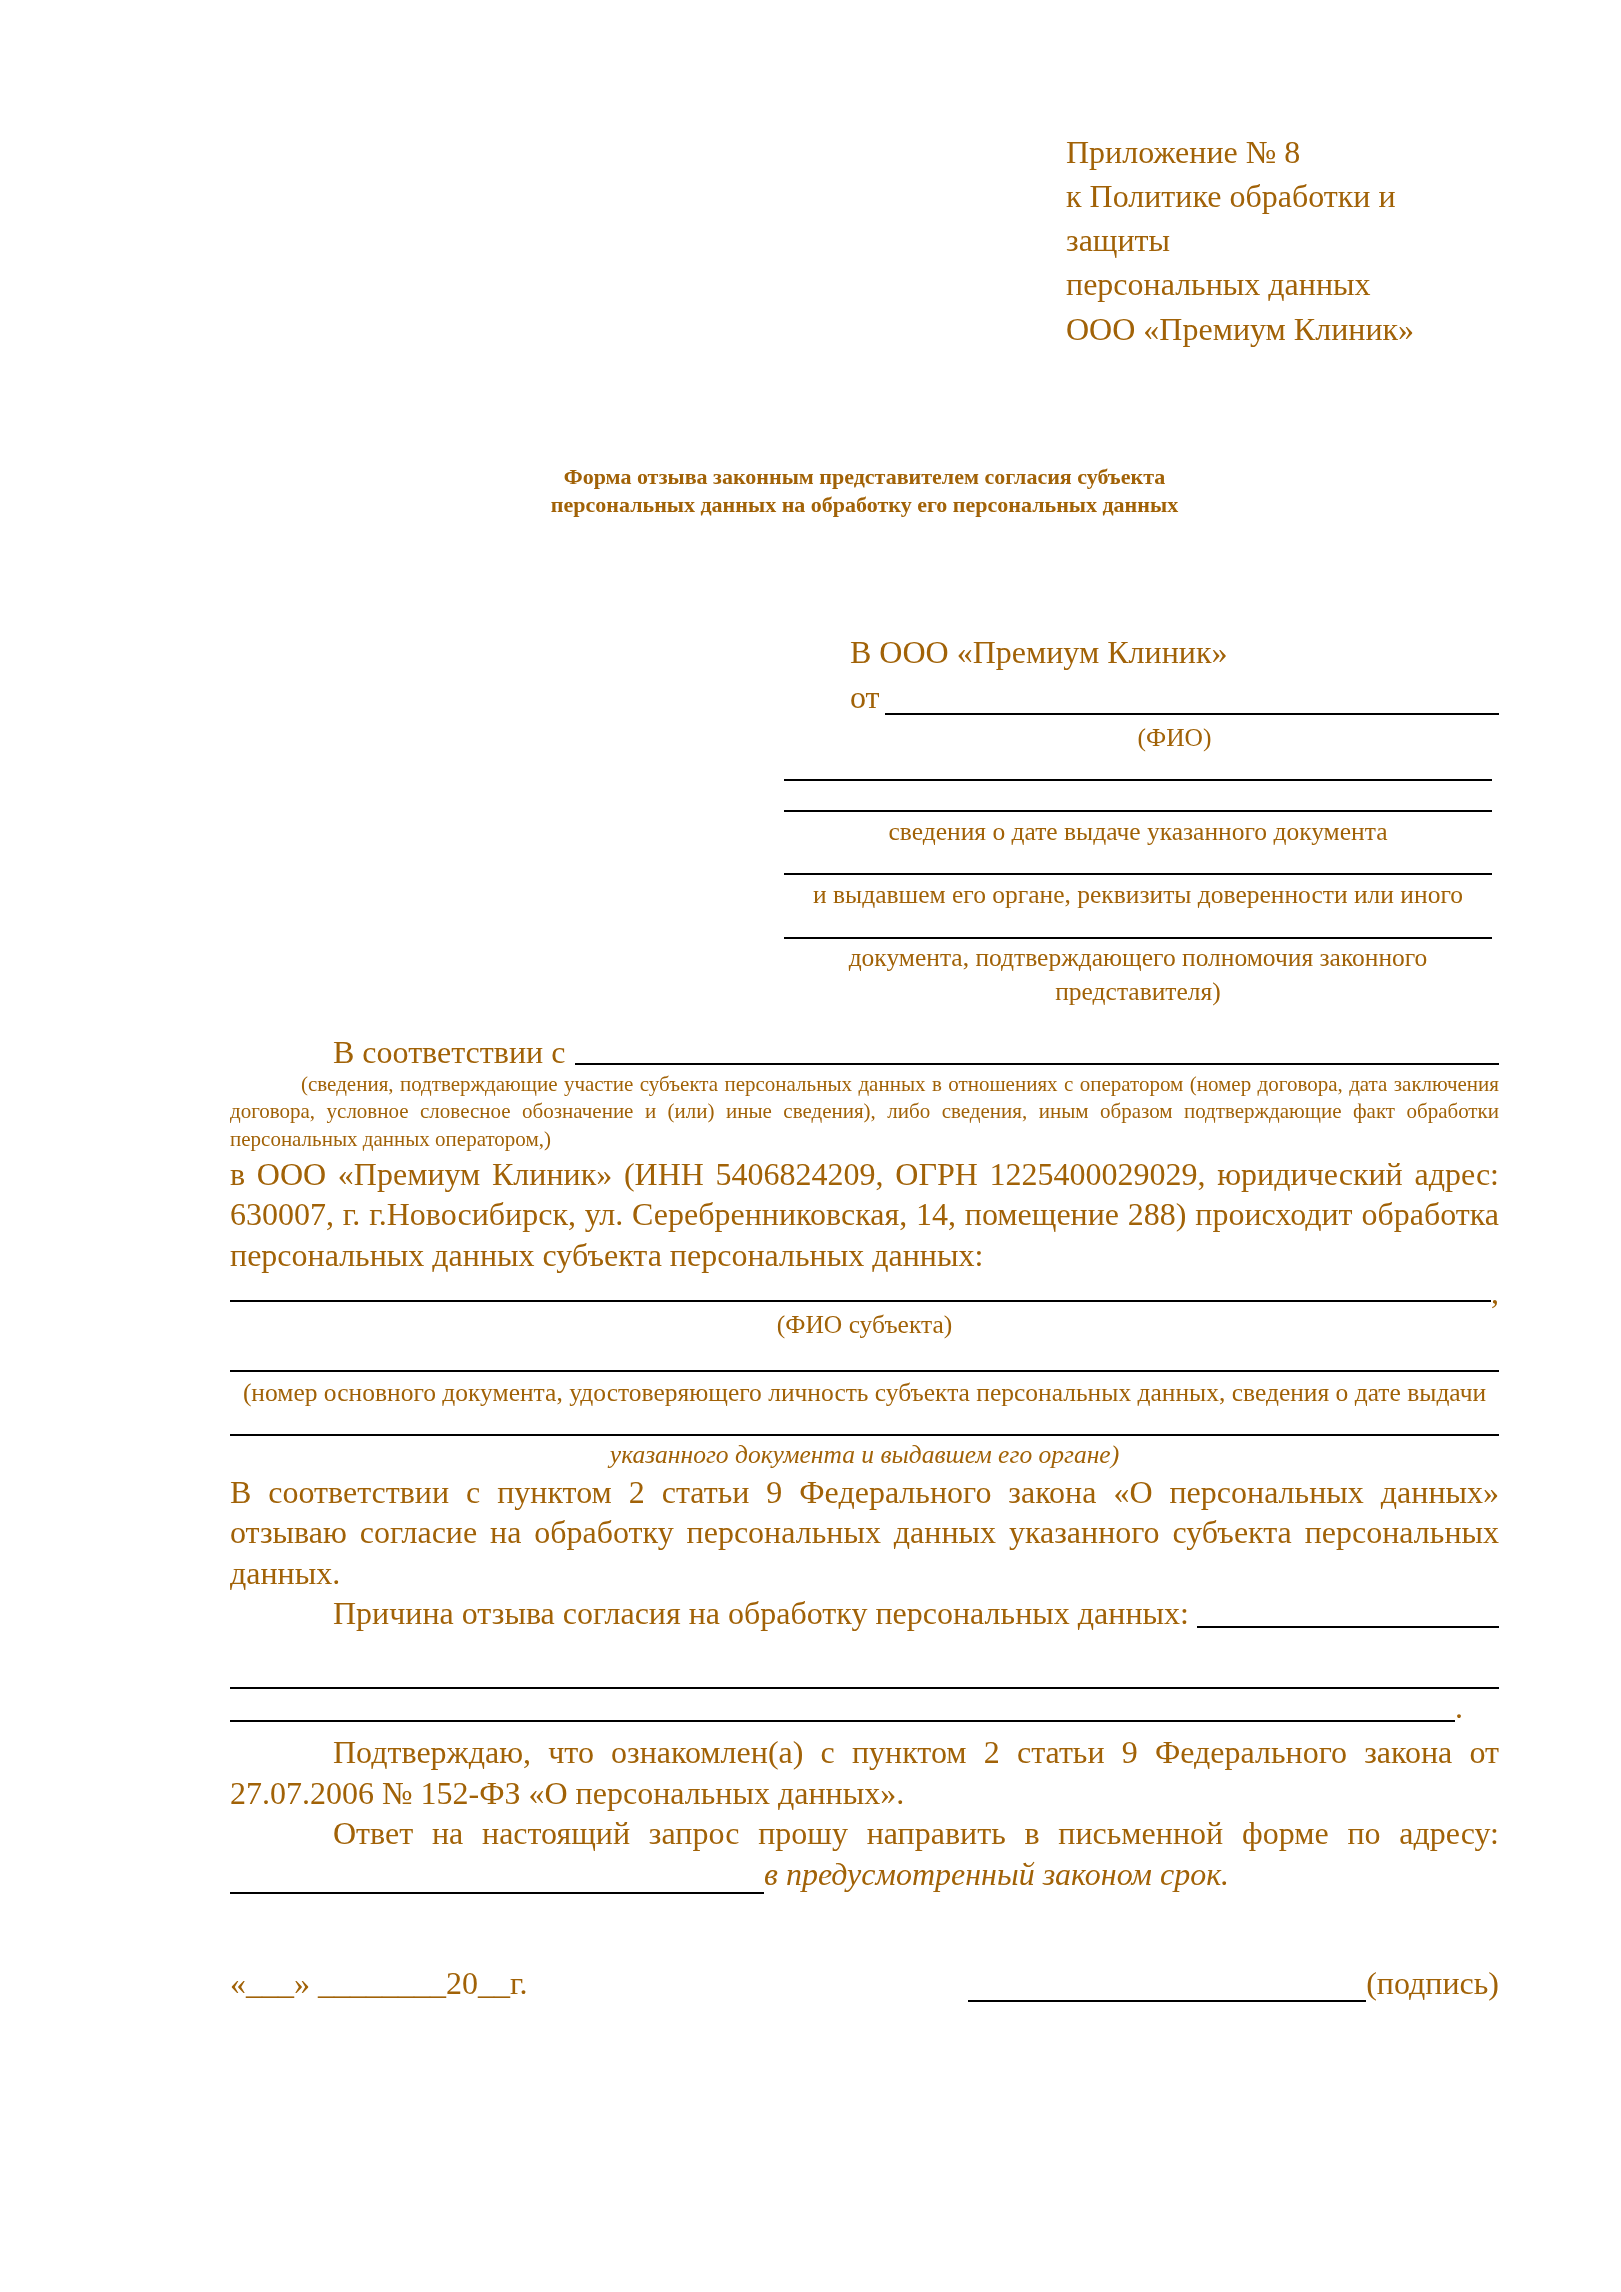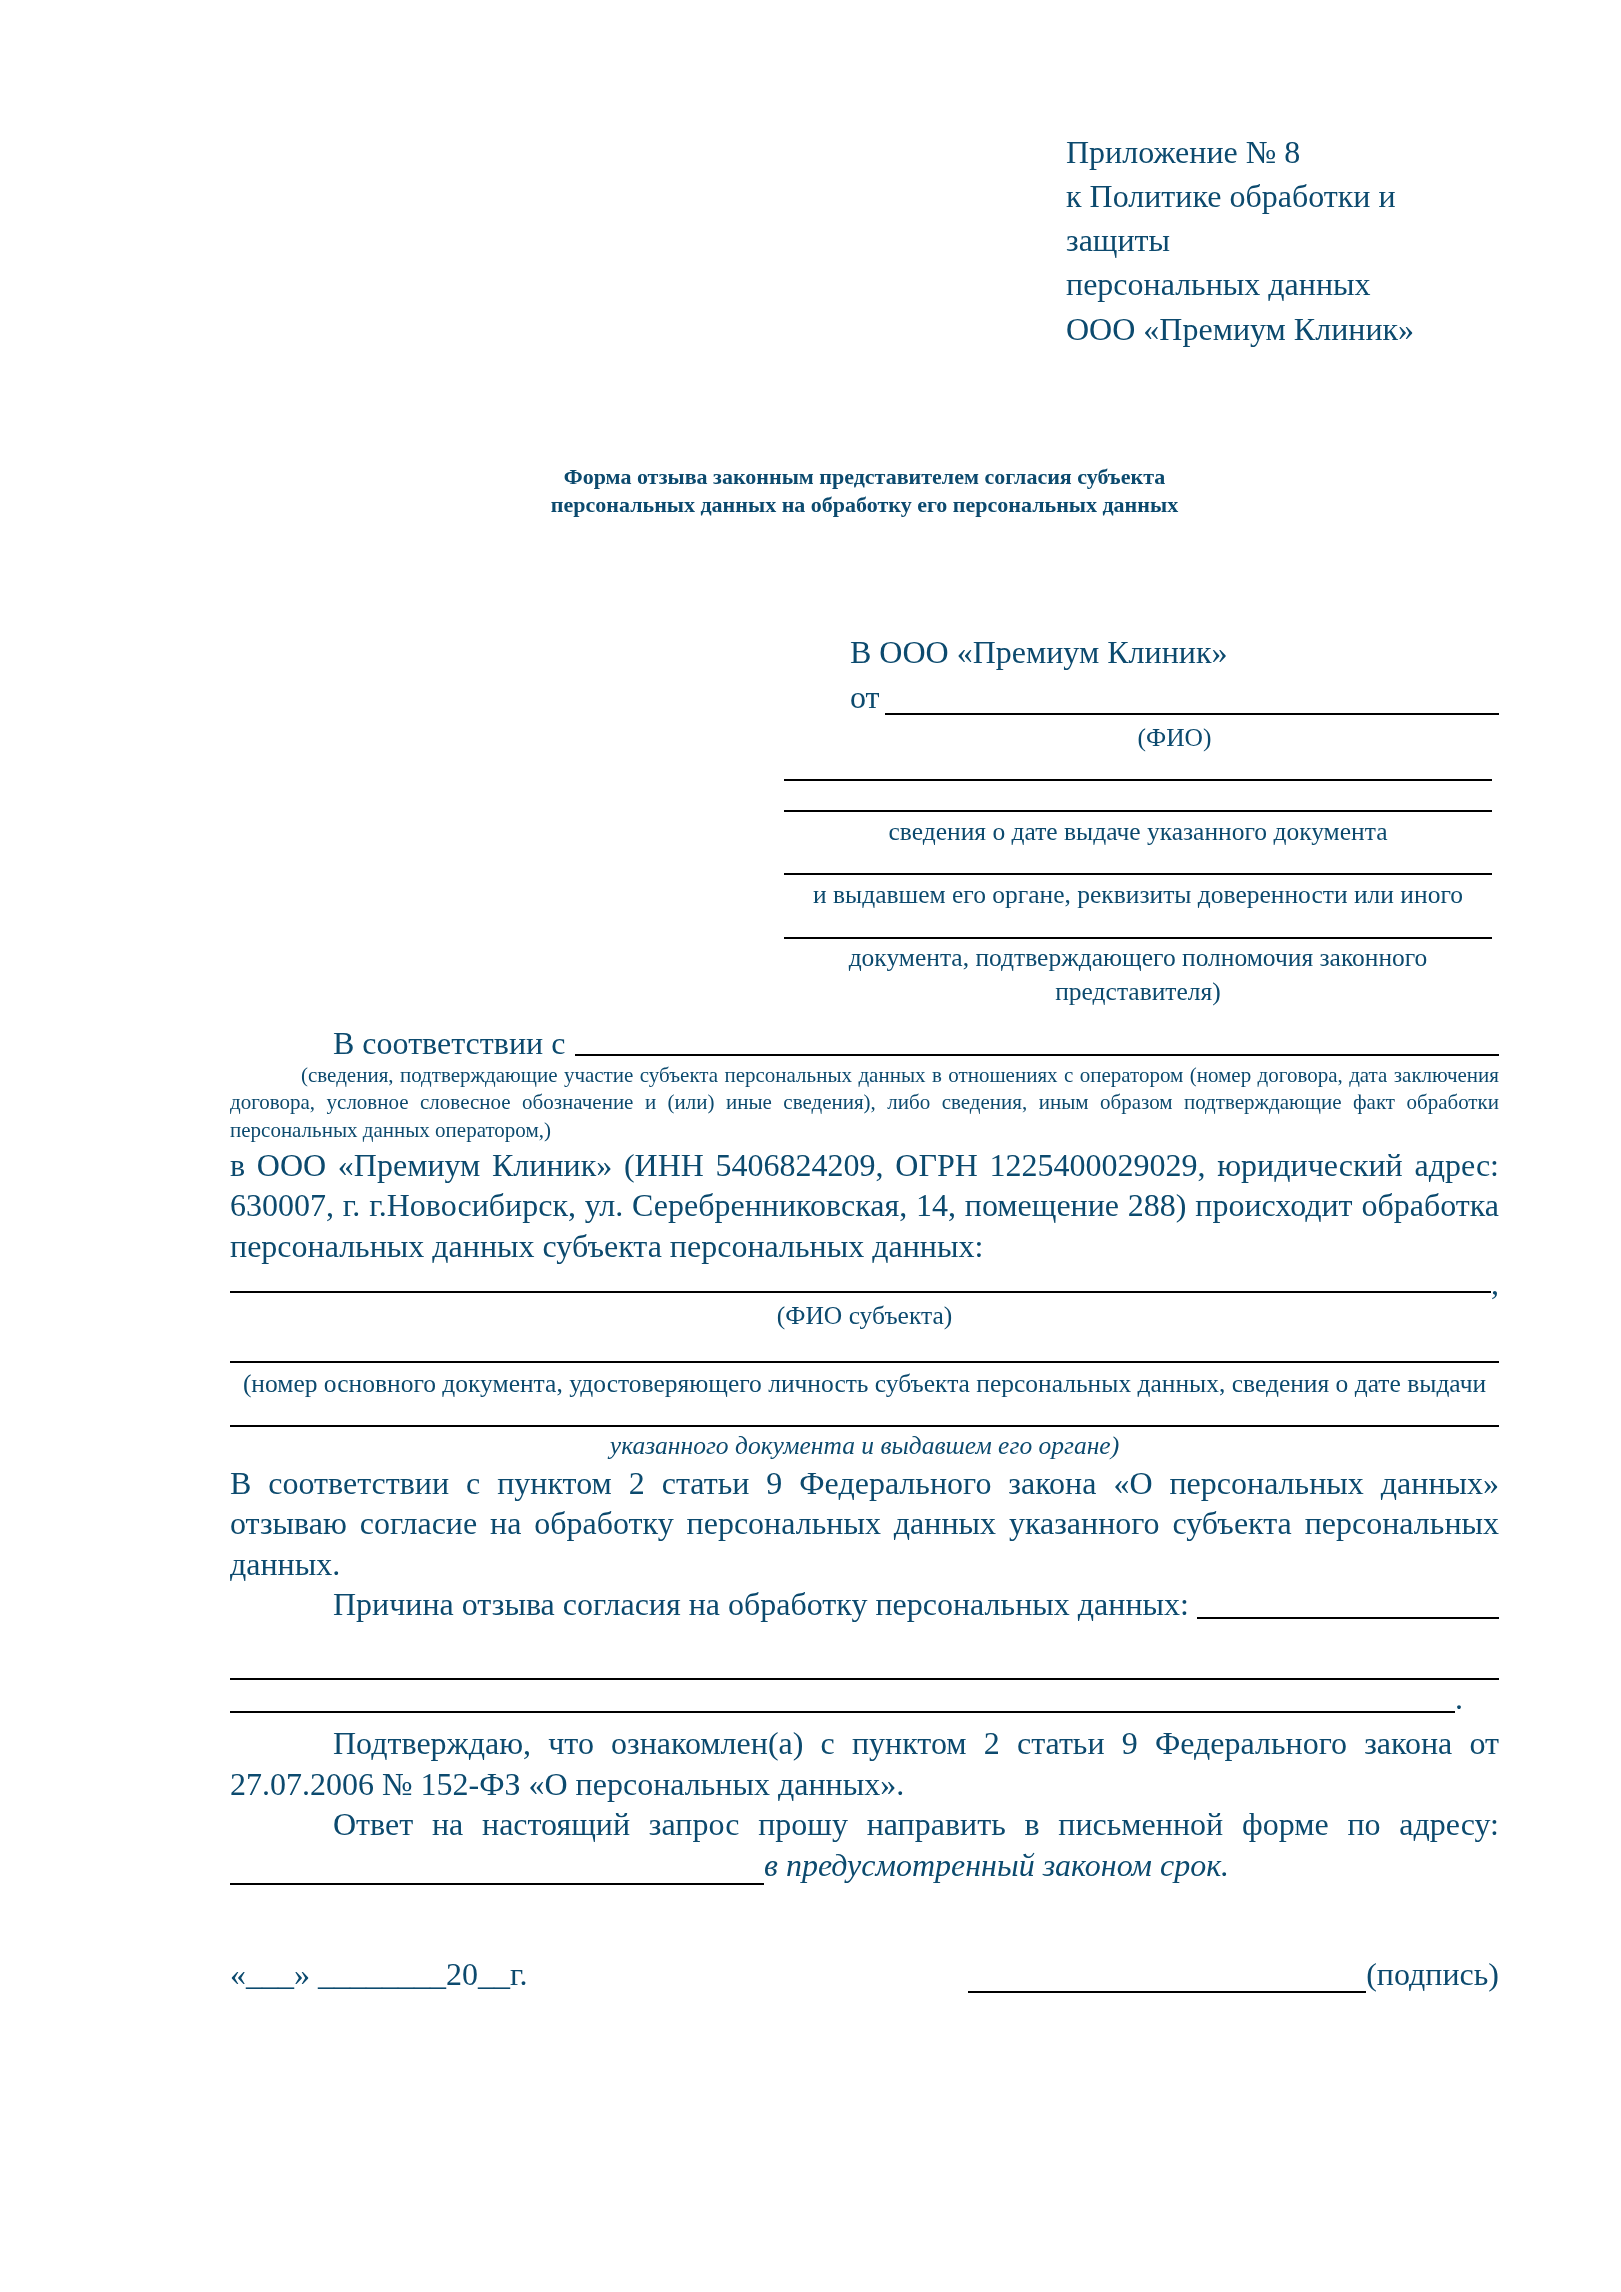--- a/index.html
+++ b/index.html
@@ -2,21 +2,21 @@
 <html lang="ru"><head>
 <meta charset="utf-8">
 <style>
   * { margin: 0; padding: 0; box-sizing: border-box; }
   html, body { background: #888; }
   .page {
     width: 1621px;
     height: 2293px;
     margin: 0 auto;
     background: #ffffff;
-    color: #0c4a6e;
+    color: #a16207;
     font-family: "Liberation Serif", "DejaVu Serif", serif;
     font-size: 32px;
     position: relative;
     overflow: hidden;
   }
   .content {
     padding: 130px 122px 0 230px; 
   }
 
   
@@ -65,21 +65,21 @@
     margin-bottom: 2.9px;
   }
   .blank-row .cap { margin-bottom: 0; }
 
   .statement-heading {
     margin-top: 39px;
     text-align: center;
     letter-spacing: 1px;
   }
 
-  .accordance-row { margin-top: 17px; }
+  .accordance-row { margin-top: 26px; }
   .accordance-row .lbl { margin-left: 103px; white-space: nowrap; margin-right: 9.8px; }
 
   .small-note {
     font-size: 21px;
     line-height: 1.32;
     text-align: justify;
     text-indent: 71px;
   }
 
   .para {

